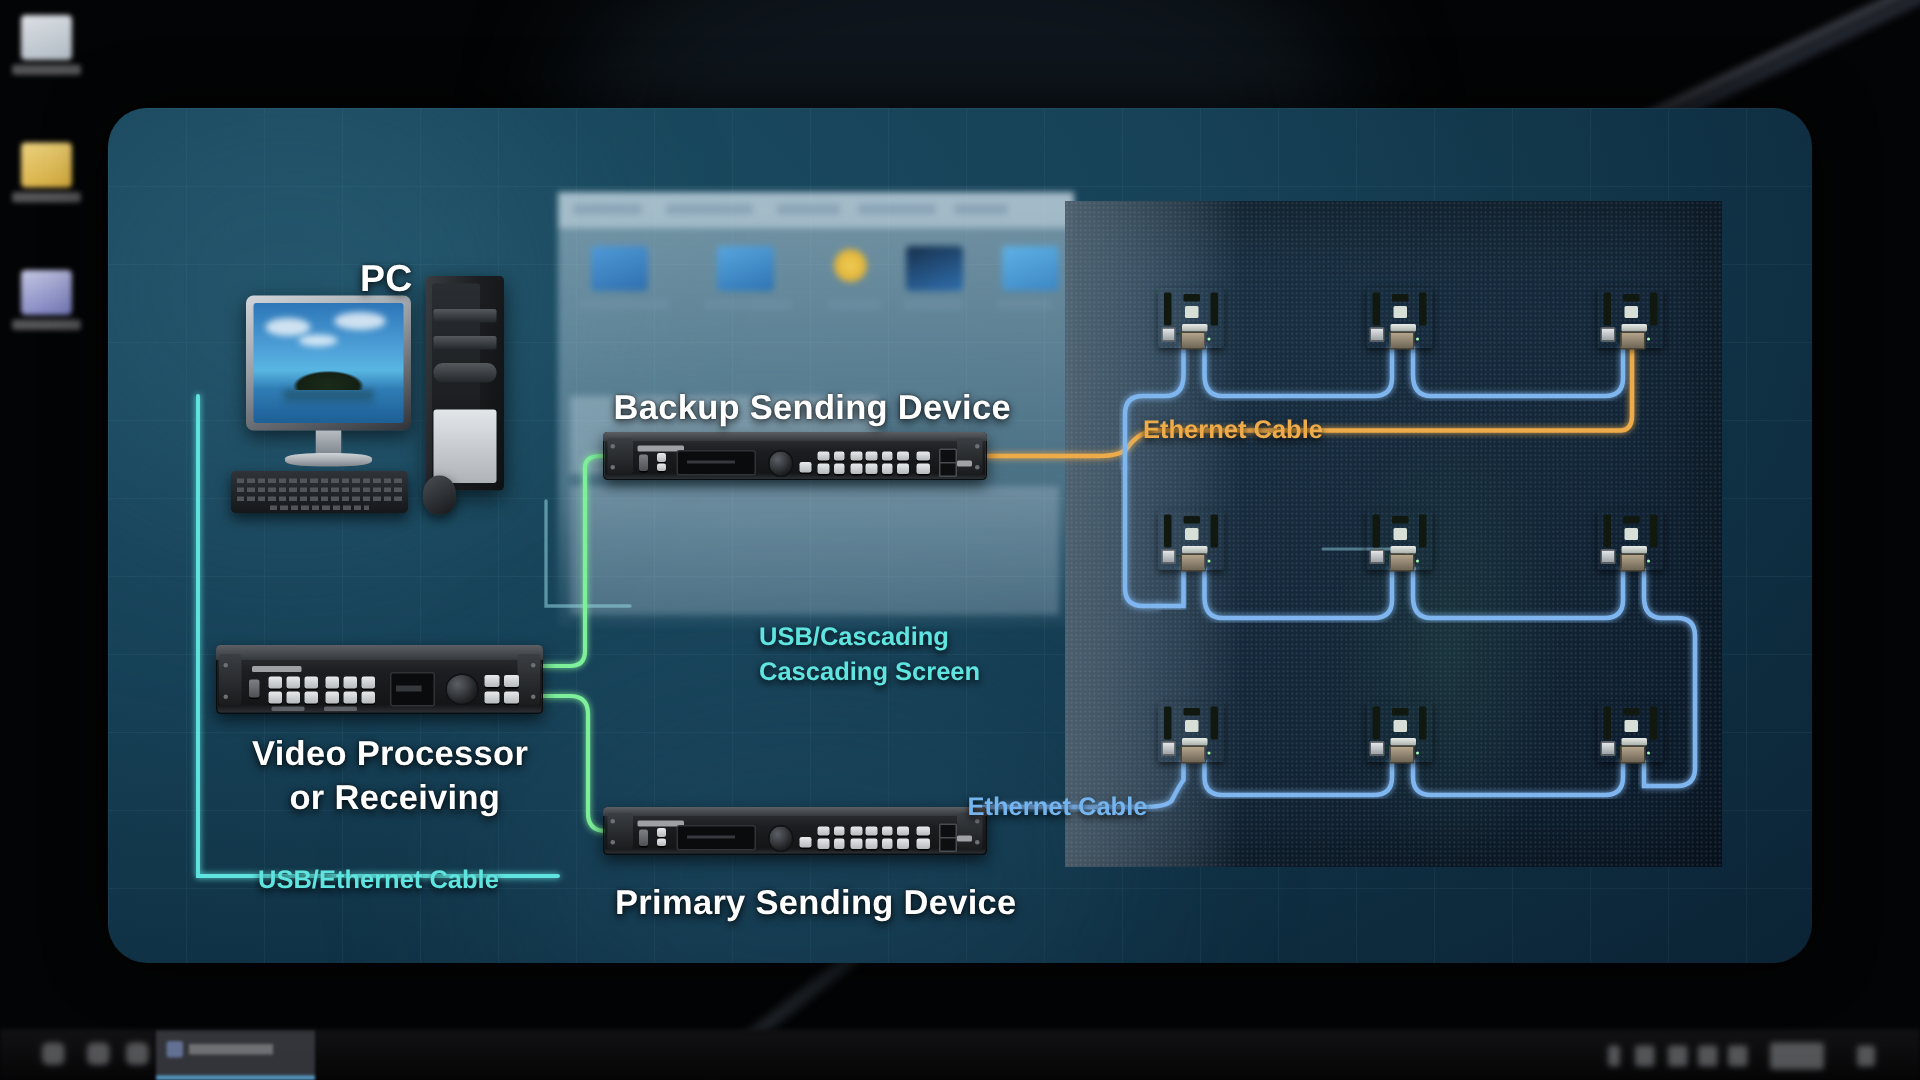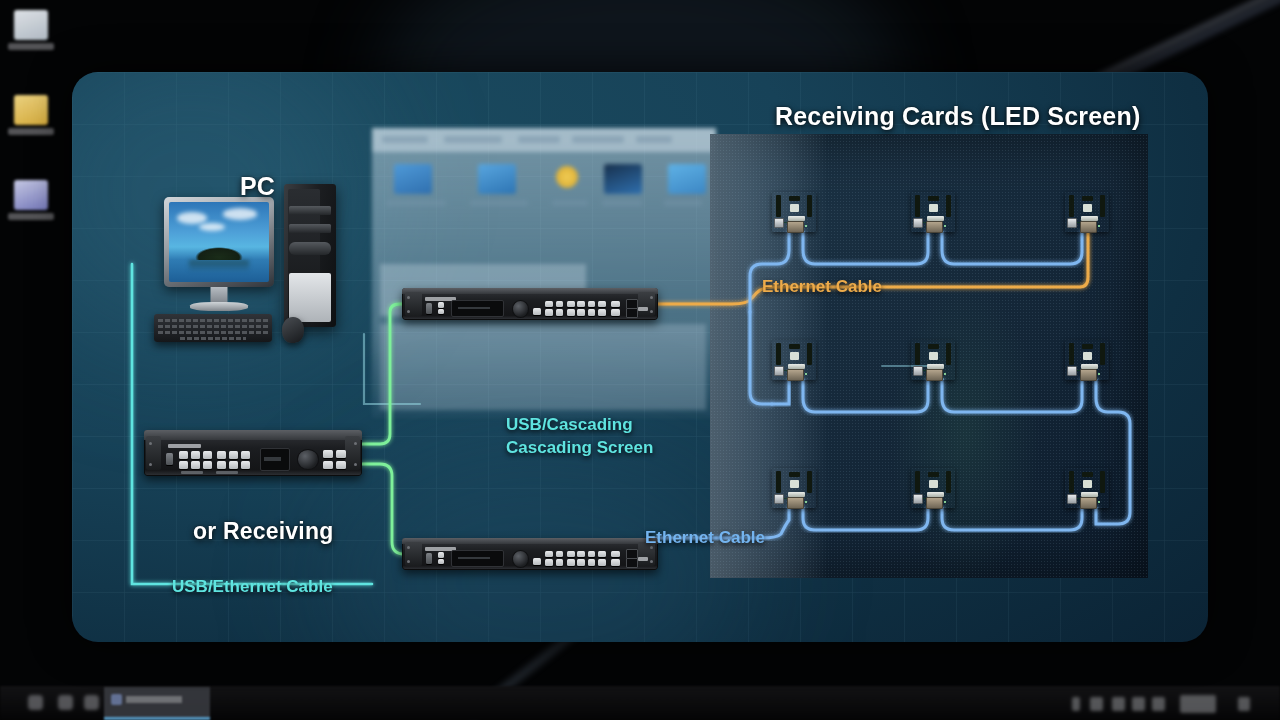--- a/index.html
+++ b/index.html
@@ -514,22 +514,24 @@
       <div class="dark" style="right:4px;top:3px;width:5px;height:22px;"></div>
       <div class="dark" style="left:17px;top:4px;width:11px;height:5px;"></div>
       <div class="chip" style="left:18px;top:12px;width:9px;height:8px;"></div>
       <div class="silv" style="left:16px;top:24px;width:17px;height:5px;"></div>
       <div class="trace" style="left:12px;top:30px;width:20px;height:1px;"></div>
       <div class="usb"></div>
         <div class="rj"></div>
       <div class="led" style="left:33px;top:33px;"></div>
     </div>
 
-    <div class="lbl t-title" style="left:703px;top:30px;">Receiving Cards (LED Screen)</div>
     <div class="lbl t-pc" style="left:168px;top:100px;">PC</div>
+    <div class="lbl t-dev" style="left:337px;top:186px;">Backup Sending Device</div>
+    <div class="lbl t-dev" style="left:338px;top:516px;">Primary Sending Device</div>
+    <div class="lbl t-dev" style="left:96px;top:417px;">Video Processor</div>
     <div class="lbl t-dev" style="left:121px;top:446px;">or Receiving</div>
 
     <div class="cyan" style="left:100px;top:504px;">USB/Ethernet Cable</div>
     <div class="cyan" style="left:434px;top:342px;">USB/Cascading</div>
     <div class="cyan" style="left:434px;top:365px;">Cascading Screen</div>
     <div class="orange" style="left:690px;top:205px;">Ethernet Cable</div>
     <div class="blue" style="left:573px;top:456px;">Ethernet Cable</div>
   </div>
 </div>
 

